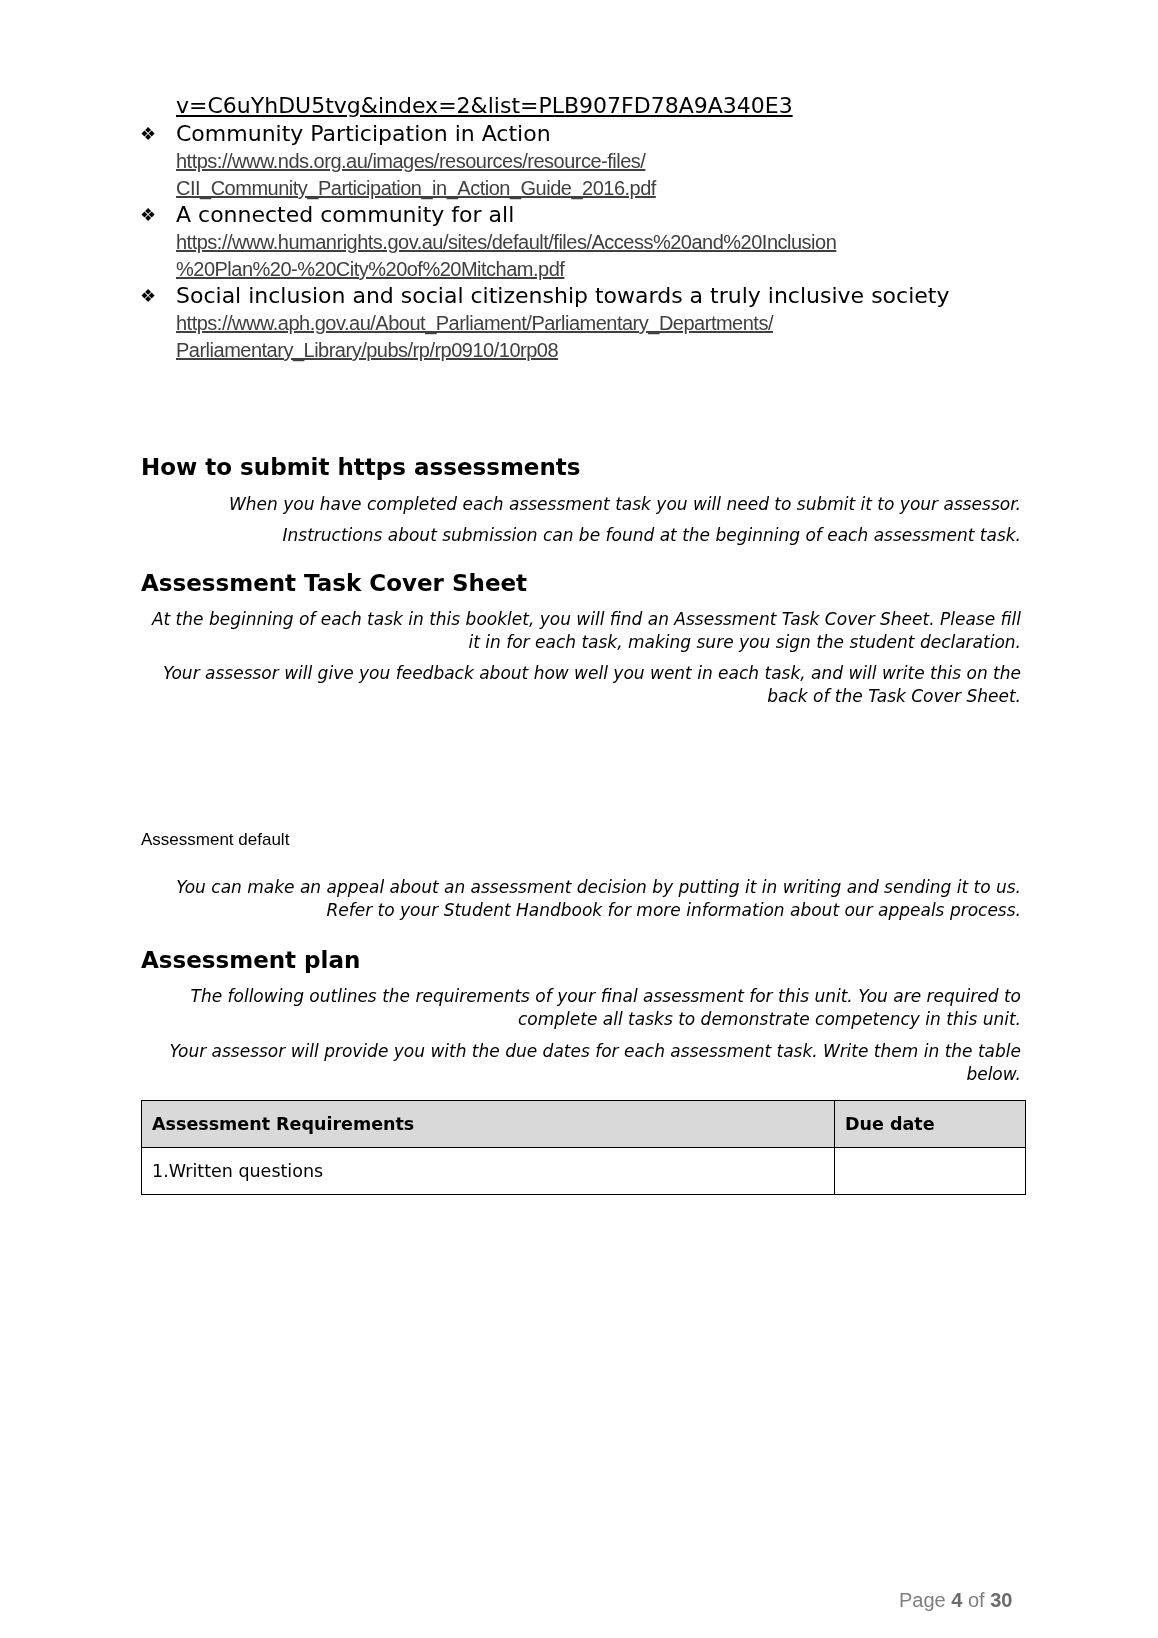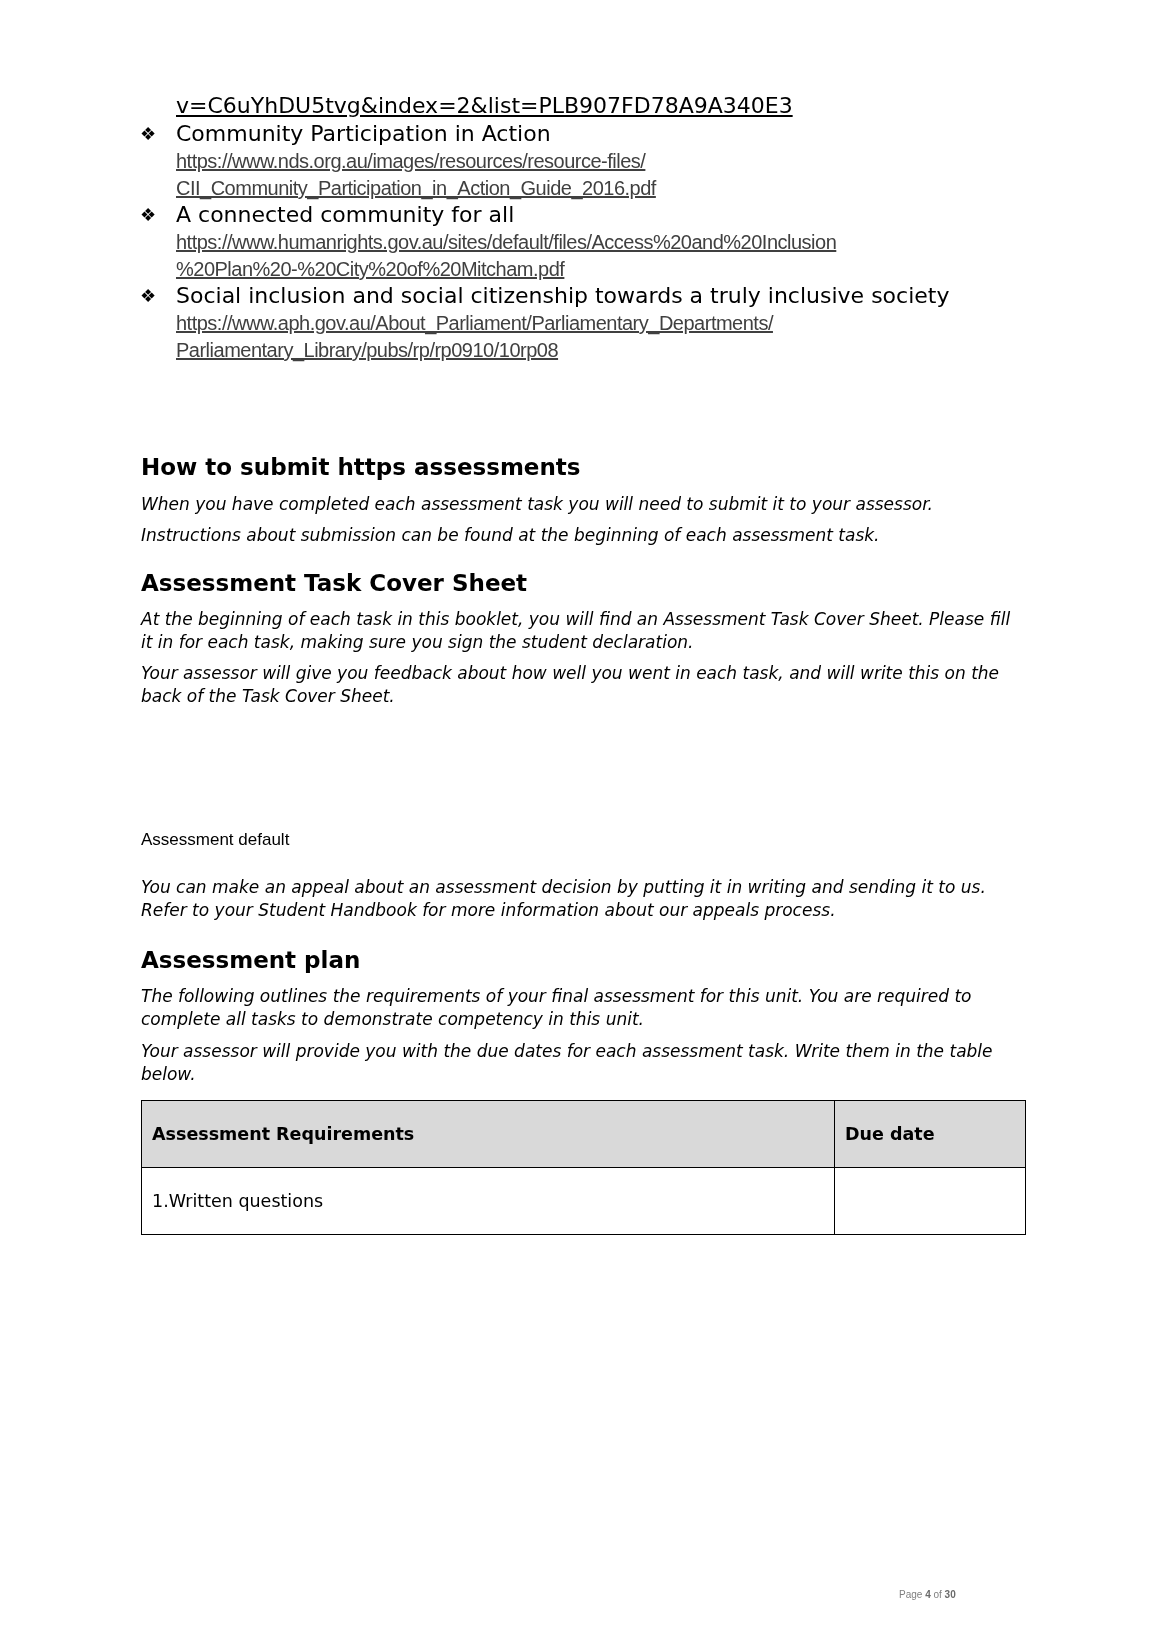--- a/index.html
+++ b/index.html
@@ -14,21 +14,21 @@
       overflow: hidden;
       color: #000000;
       font-family: "DejaVu Sans", sans-serif;
     }
     .page {
       position: absolute;
       left: 0; top: 0;
       width: 1158px;
       height: 1638px;
     }
-    .abs { position: absolute; }
+    .abs { position: absolute; text-align: right; }
 
     
     .link-continuation {
       left: 176px;
       top: 92px;
       font-size: 22px;
       line-height: 28px;
       text-decoration: underline;
       color: #000;
       white-space: nowrap;
@@ -95,36 +95,36 @@
       position: absolute;
       left: 141px;
       top: 1100px;
       width: 885px;
       border-collapse: collapse;
       font-size: 17.5px;
     }
     .plan-table th, .plan-table td {
       border: 1.5px solid #000;
       height: 38px;
-      padding: 14px 10px;
+      padding: 4px 10px;
       text-align: left;
       vertical-align: middle;
     }
     .plan-table th {
       background: #d9d9d9;
       font-weight: bold;
     }
     .col-req { width: 672px; }
 
     
     .footer {
       left: 899px;
       top: 1589px;
       font-family: "Liberation Sans", sans-serif;
-      font-size: 10px;
+      font-size: 20px;
       color: #7f7f7f;
       white-space: nowrap;
     }
     .footer b { font-weight: bold; color: #6b6b6b; }
   </style>
 </head>
 <body>
 
 <div class="page">
 

